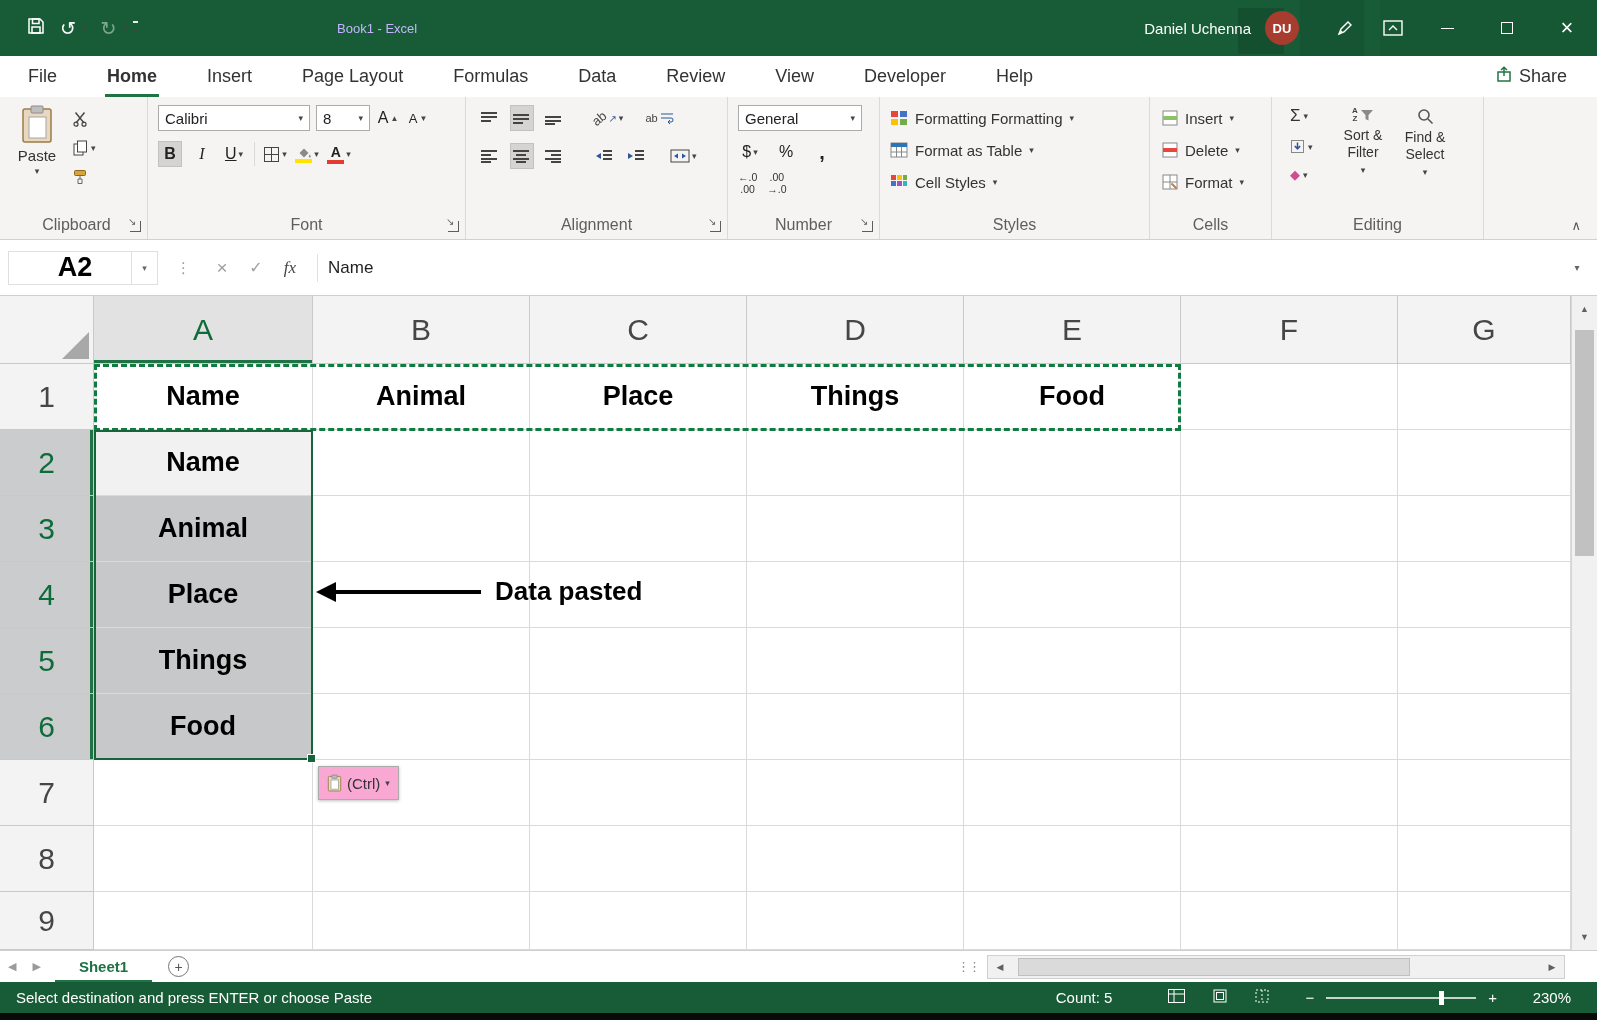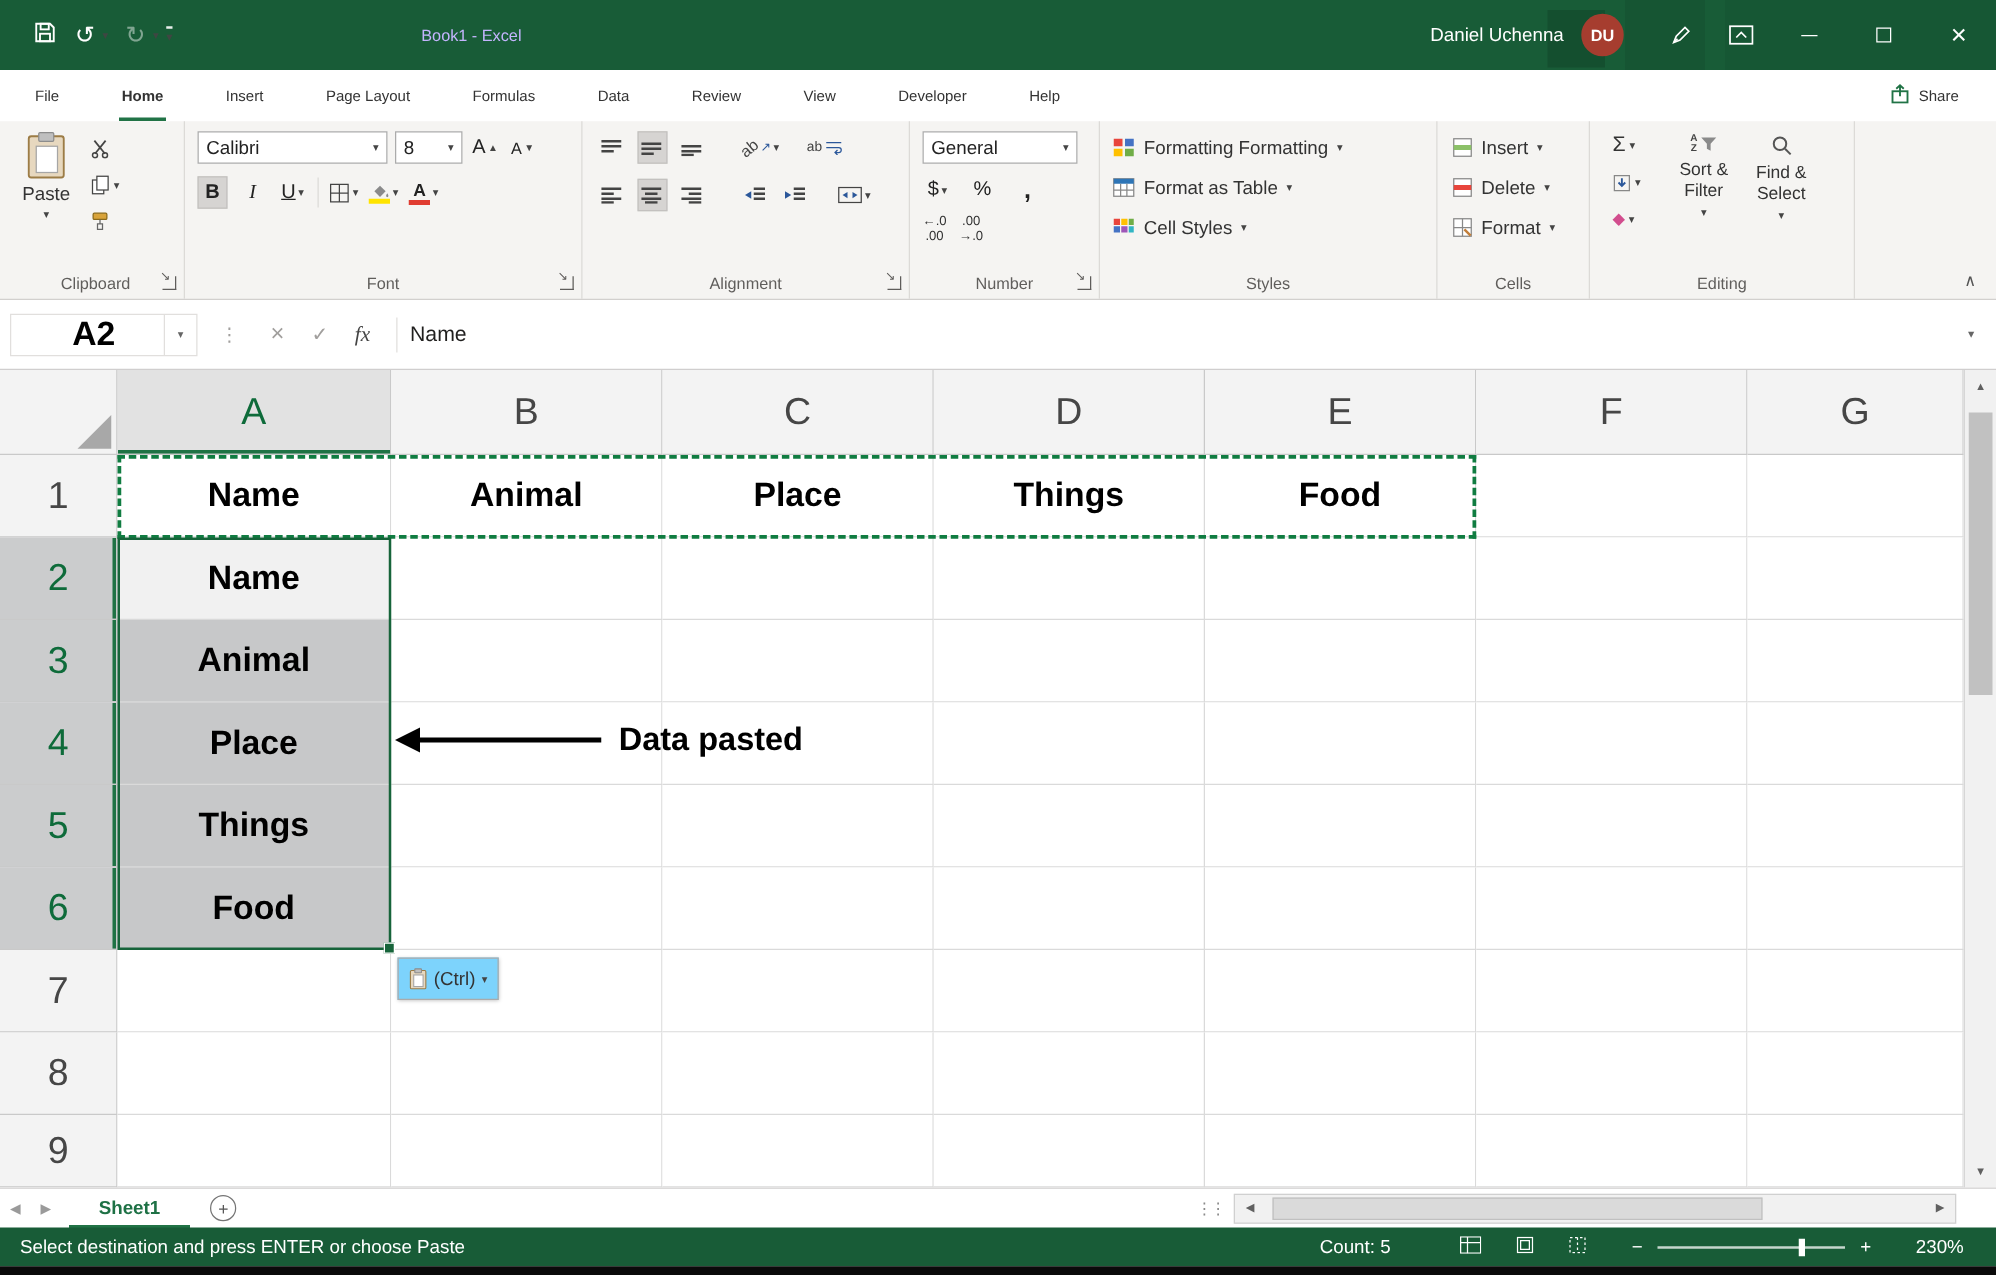--- a/index.html
+++ b/index.html
@@ -17,29 +17,29 @@
   .tb-search { position:absolute; left:585px; top:11px; width:424px; height:34px; background:rgba(255,255,255,.28); border-radius:2px; display:flex; align-items:center; gap:10px; padding-left:14px; font-size:15px; color:#EAF3ED; }
   .tb-right { position:absolute; right:0; top:0; height:56px; display:flex; align-items:center; }
   .tb-user { font-size:15px; margin-right:14px; }
   .avatar { width:34px; height:34px; border-radius:50%; background:#A63D2F; display:flex; align-items:center; justify-content:center; font-size:13px; font-weight:bold; margin-right:22px; }
   .tb-iconbtn { width:48px; height:56px; display:flex; align-items:center; justify-content:center; }
   .winbtn { width:60px; height:56px; display:flex; align-items:center; justify-content:center; font-size:18px; }
   .win-min { width:13px; border-top:1.6px solid #fff; display:inline-block; }
   .win-max { width:12px; height:12px; border:1.6px solid #fff; display:inline-block; }
 
   
-  .menubar { position:absolute; top:56px; left:0; width:1597px; height:41px; background:#fff; display:flex; align-items:stretch; gap:46px; padding-left:26px; font-size:12px; color:#333; border-bottom:0; }
+  .menubar { position:absolute; top:56px; left:0; width:1597px; height:41px; background:#fff; display:flex; align-items:stretch; gap:46px; padding-left:26px; font-size:18px; color:#333; border-bottom:0; }
   .mtab { display:flex; align-items:center; padding:0 2px; cursor:default; }
   .mtab.active { font-weight:bold; box-shadow:inset 0 -3px 0 #217346; }
   .share { margin-left:auto; margin-right:30px; display:flex; align-items:center; gap:7px; color:#333; }
 
   
   .ribbon { position:absolute; top:97px; left:0; width:1597px; height:143px; background:#F5F4F2; border-bottom:1px solid #D2D0CE; display:flex; padding-left:6px; }
   .group { position:relative; border-right:1px solid #DCDAD7; height:100%; }
-  .glabel { position:absolute; bottom:5px; left:0; right:0; text-align:center; font-size:13px; color:#605E5C; }
+  .glabel { position:absolute; bottom:5px; left:0; right:0; text-align:center; font-size:16px; color:#605E5C; }
   .launch { position:absolute; right:6px; bottom:7px; width:11px; height:11px; border-right:1.6px solid #5f5d5b; border-bottom:1.6px solid #5f5d5b; }
   .launch::before { content:"↘"; position:absolute; left:-2px; top:-5px; font-size:10px; color:#5f5d5b; }
   .car { font-size:9px; color:#444; }
   .rbtn { display:flex; align-items:center; gap:3px; padding:2px 4px; }
   .combo { height:26px; background:#fff; border:1px solid #ABABAB; display:flex; align-items:center; font-size:15px; color:#222; padding:0 6px; justify-content:space-between; }
   .row { display:flex; align-items:center; }
 
   .g-clip { width:142px; display:flex; padding-top:8px; }
   .paste-big { width:62px; display:flex; flex-direction:column; align-items:center; gap:2px; font-size:15px; color:#333; }
   .clip-col { display:flex; flex-direction:column; gap:9px; padding-top:4px; }
@@ -103,21 +103,21 @@
   .a2 { background:#F1F1F1; }
   .selc { background:#C7C8C9; }
 
   .dashrange { position:absolute; left:94px; top:68px; width:1087px; height:67px; border:3px dashed #107C41; pointer-events:none; }
   .selrange { position:absolute; left:94px; top:134px; width:219px; height:330px; border:2px solid #17643A; pointer-events:none; }
   .fillhandle { position:absolute; right:-5px; bottom:-5px; width:9px; height:9px; background:#17643A; border:1.5px solid #fff; pointer-events:auto; }
   .annot { position:absolute; left:316px; top:280px; display:flex; align-items:center; pointer-events:none; }
   .annot .head { width:0; height:0; border-top:10px solid transparent; border-bottom:10px solid transparent; border-right:20px solid #000; }
   .annot .line { width:146px; height:4px; background:#000; margin-left:-1px; }
   .annot .txt { margin-left:14px; font-size:26px; font-weight:bold; color:#000; }
-  .pastetag { position:absolute; left:318px; top:470px; height:34px; background:#7dd3fc; border:1px solid #ABABAB; box-shadow:0 1px 3px rgba(0,0,0,.25); display:flex; align-items:center; gap:5px; padding:0 8px; font-size:15px; color:#333; }
+  .pastetag { position:absolute; left:318px; top:470px; height:34px; background:#f9a8d4; border:1px solid #ABABAB; box-shadow:0 1px 3px rgba(0,0,0,.25); display:flex; align-items:center; gap:5px; padding:0 8px; font-size:15px; color:#333; }
 
   
   .vscroll { position:absolute; top:296px; left:1571px; width:26px; height:654px; background:#F1F1F1; border-left:1px solid #D6D6D6; }
   .vs-btn { height:26px; display:flex; align-items:center; justify-content:center; font-size:9px; color:#606060; }
   .vs-down { position:absolute; bottom:0; left:0; right:0; }
   .vs-thumb { position:absolute; top:34px; left:3px; width:19px; height:226px; background:#C1C1C1; }
 
   
   .sheetbar { position:absolute; top:950px; left:0; width:1597px; height:32px; background:#fff; border-top:1px solid #D0CECE; display:flex; align-items:center; }
   .snav { color:#9A9A9A; font-size:11px; padding:0 8px; }

